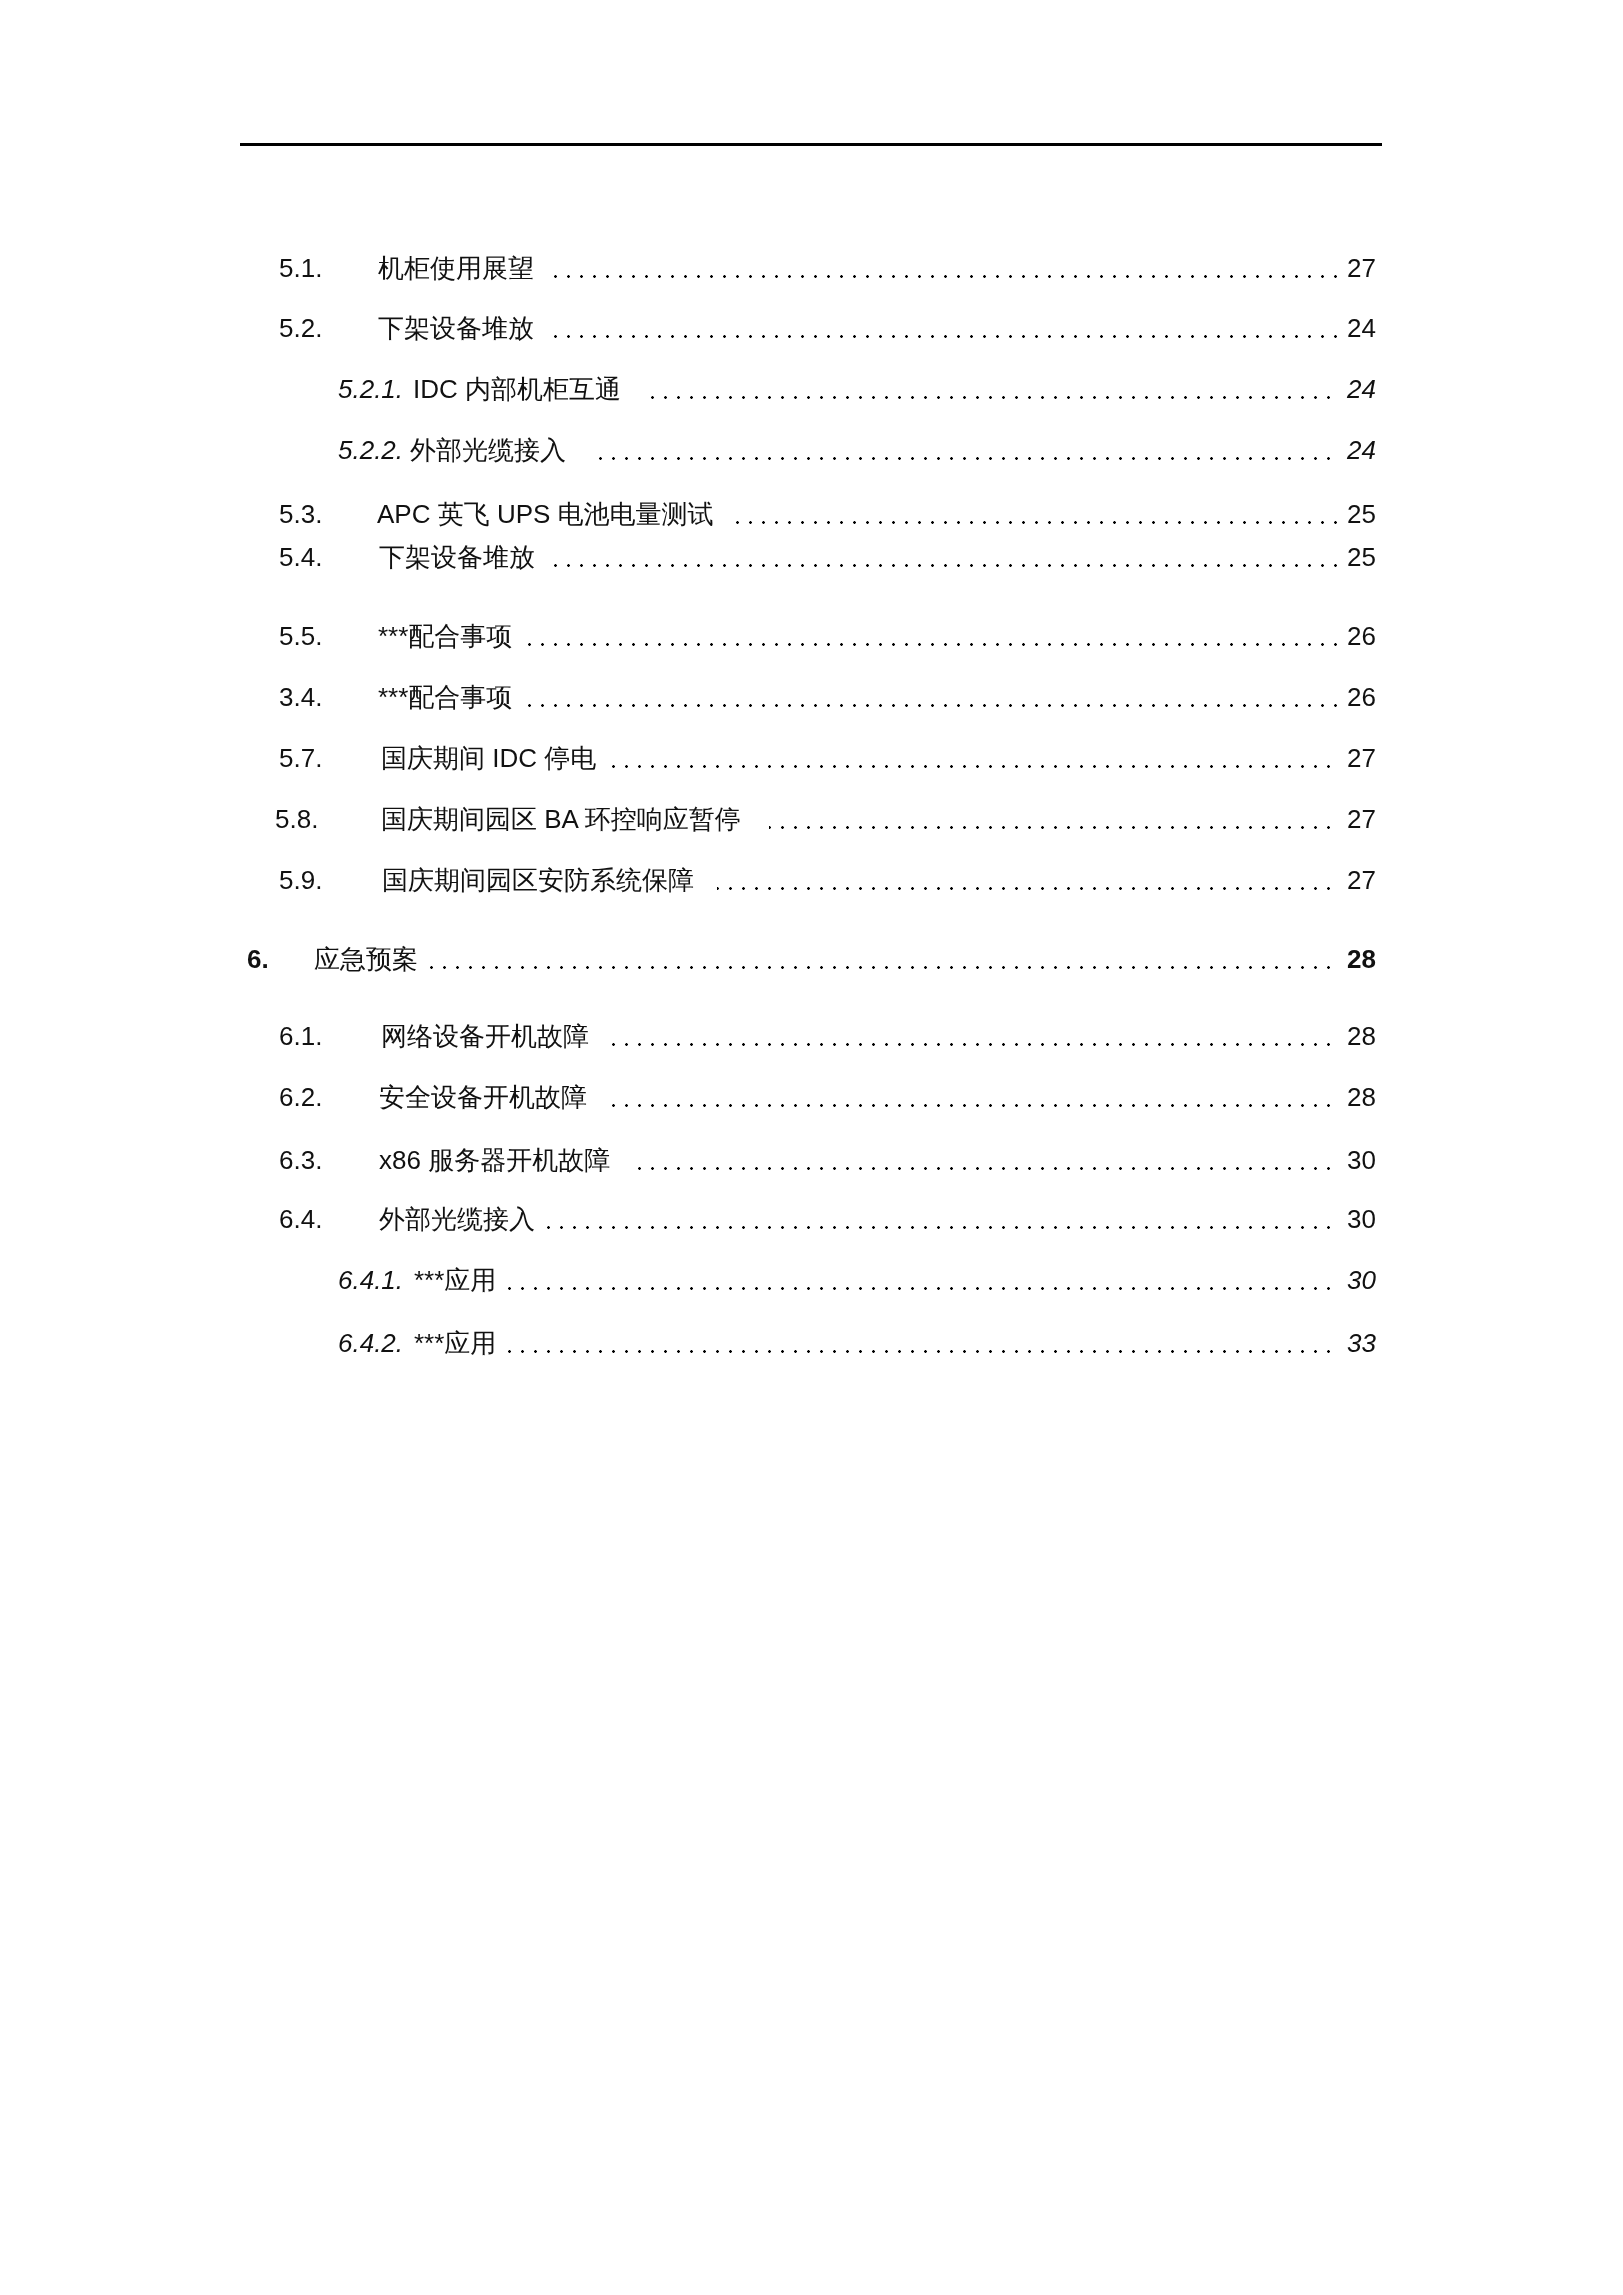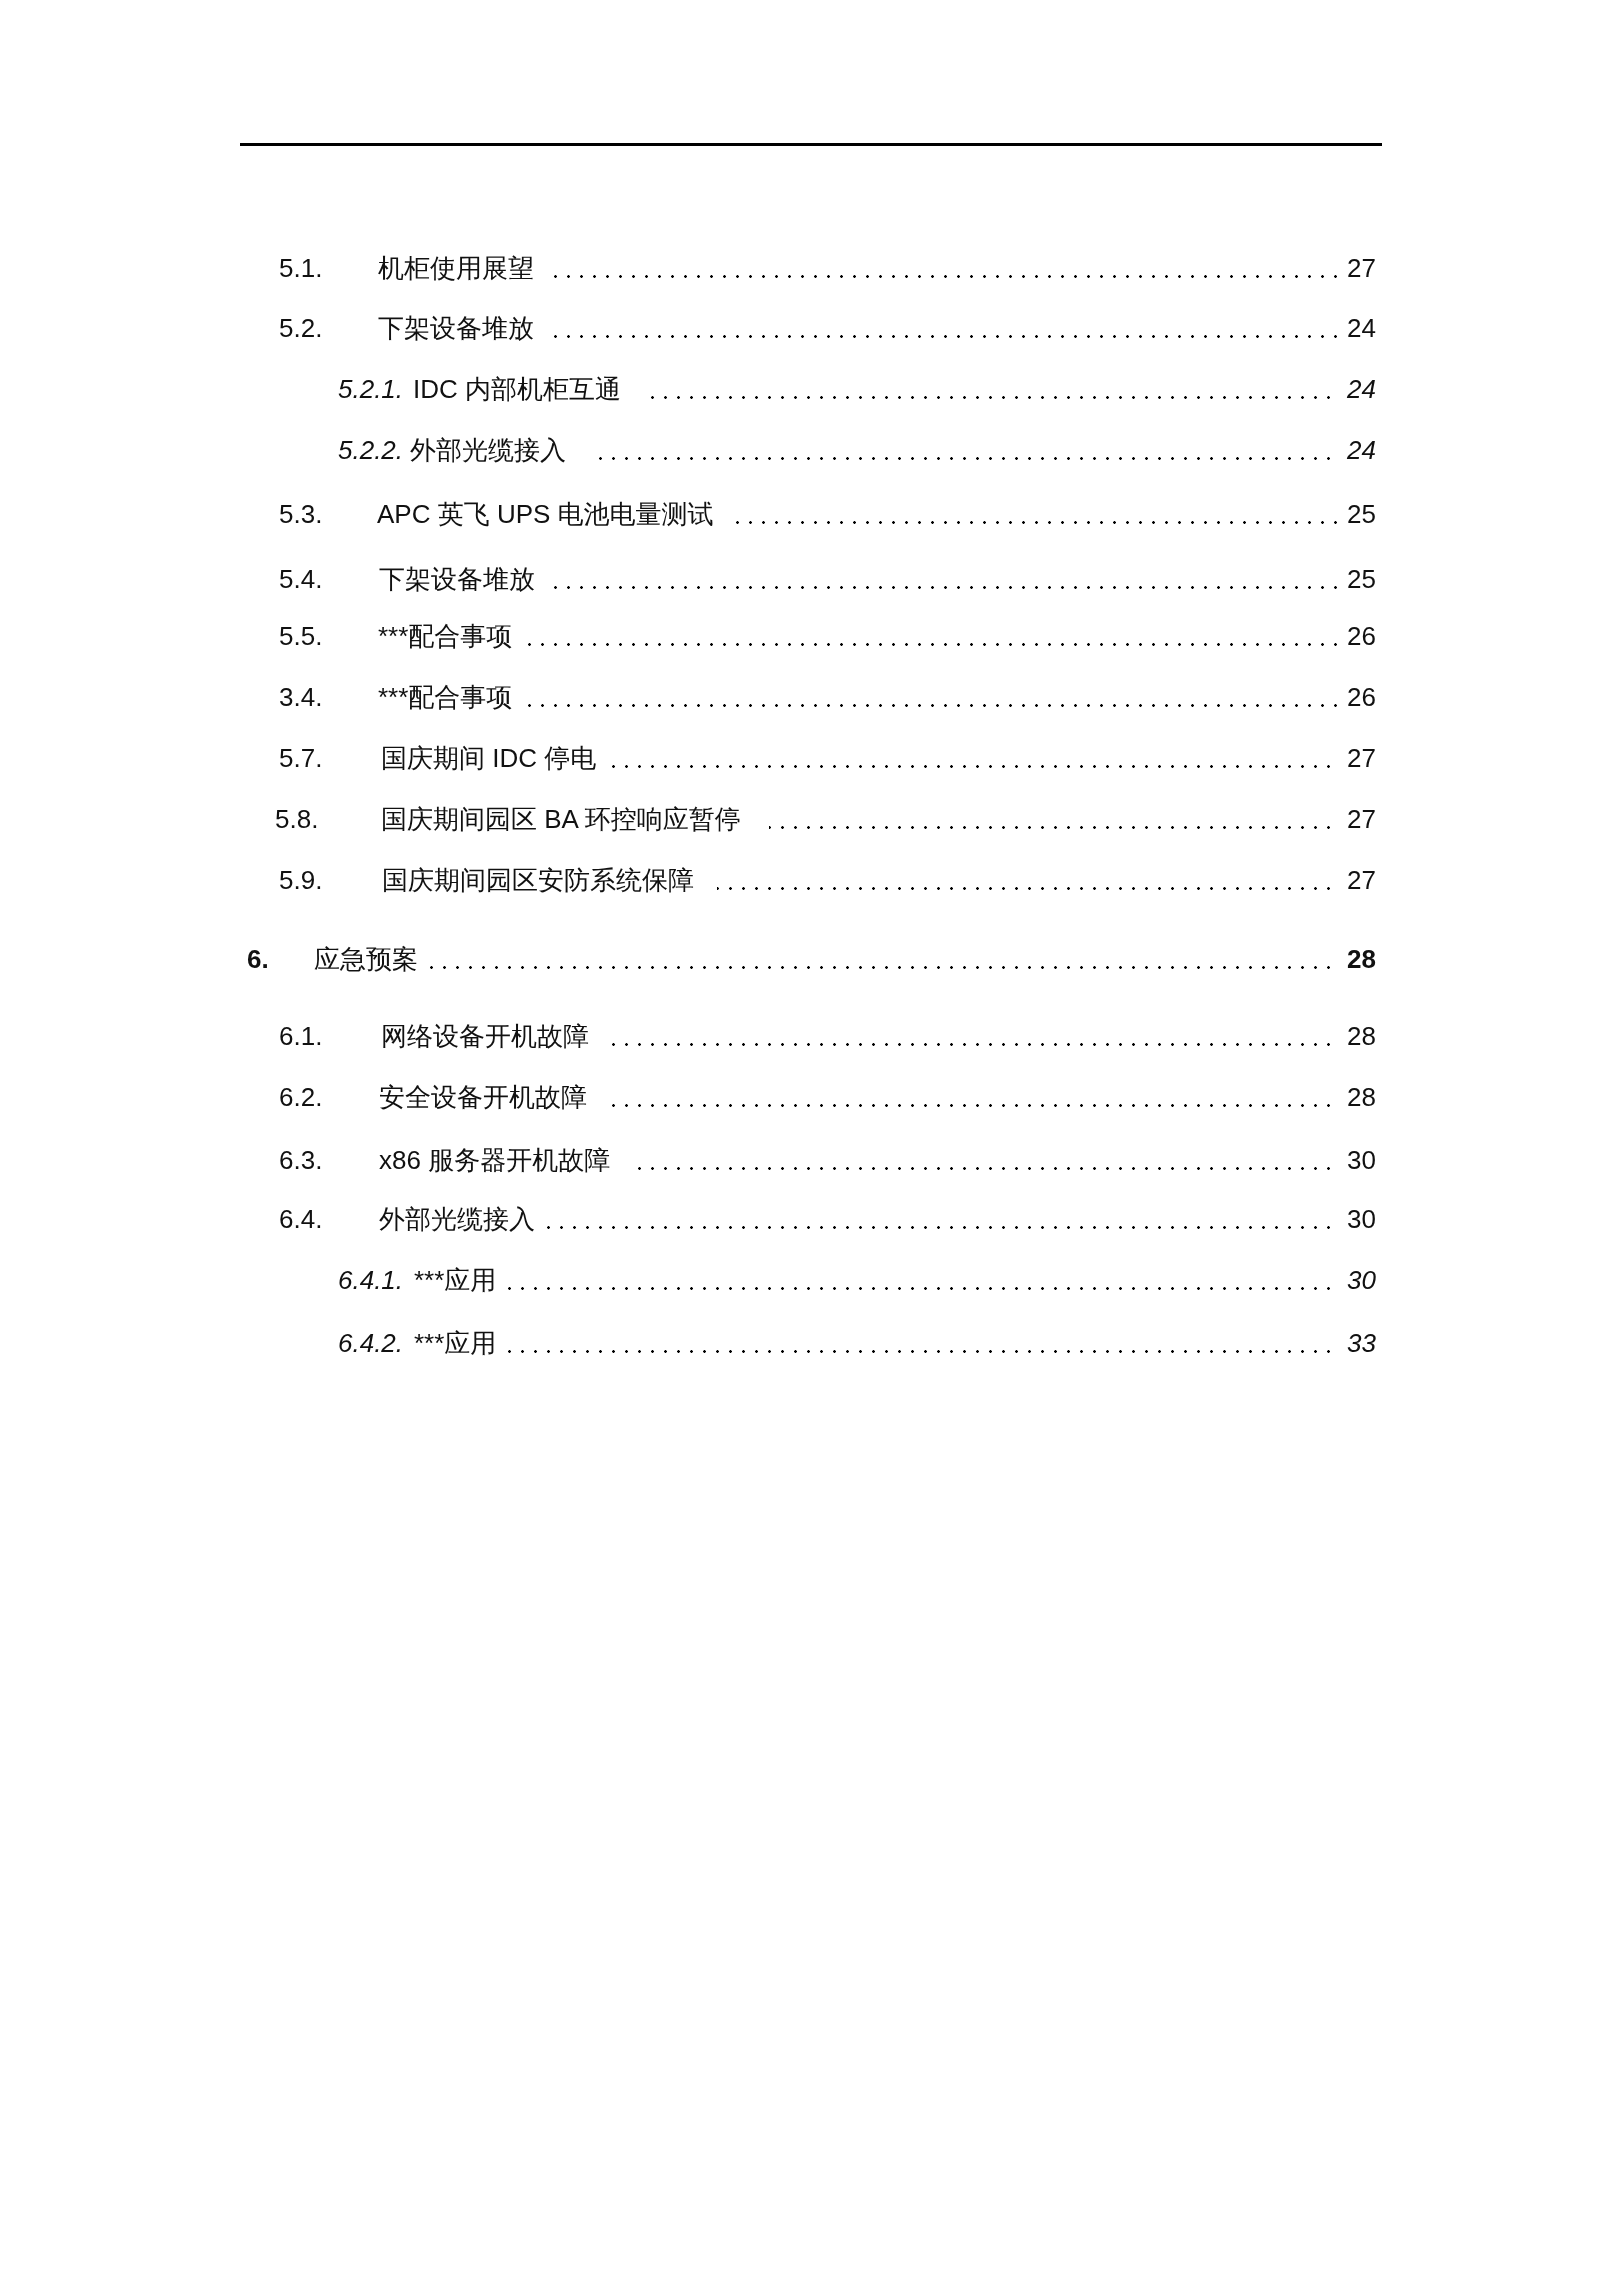--- a/index.html
+++ b/index.html
@@ -102,21 +102,21 @@
     <span class="toc-page">24</span>
   </div>
 
   <div class="toc-row lvl2" style="top:497px">
     <span class="toc-num" style="left:279px">5.3.</span>
     <span class="toc-title" style="left:377px">APC 英飞 UPS 电池电量测试</span>
     <span class="toc-leader" style="left:733px;right:281px"></span>
     <span class="toc-page">25</span>
   </div>
 
-  <div class="toc-row lvl2" style="top:562px">
+  <div class="toc-row lvl2" style="top:540px">
     <span class="toc-num" style="left:279px">5.4.</span>
     <span class="toc-title" style="left:379px">下架设备堆放</span>
     <span class="toc-leader" style="left:546px;right:281px"></span>
     <span class="toc-page">25</span>
   </div>
 
   <div class="toc-row lvl2" style="top:619px">
     <span class="toc-num" style="left:279px">5.5.</span>
     <span class="toc-title" style="left:378px">***配合事项</span>
     <span class="toc-leader" style="left:522px;right:281px"></span>

